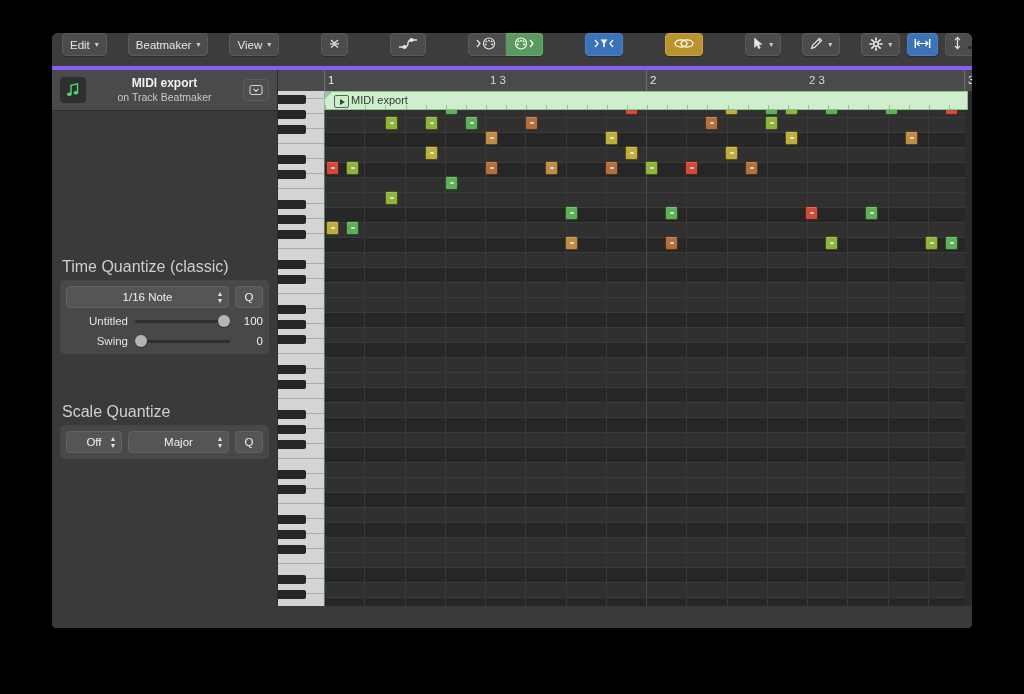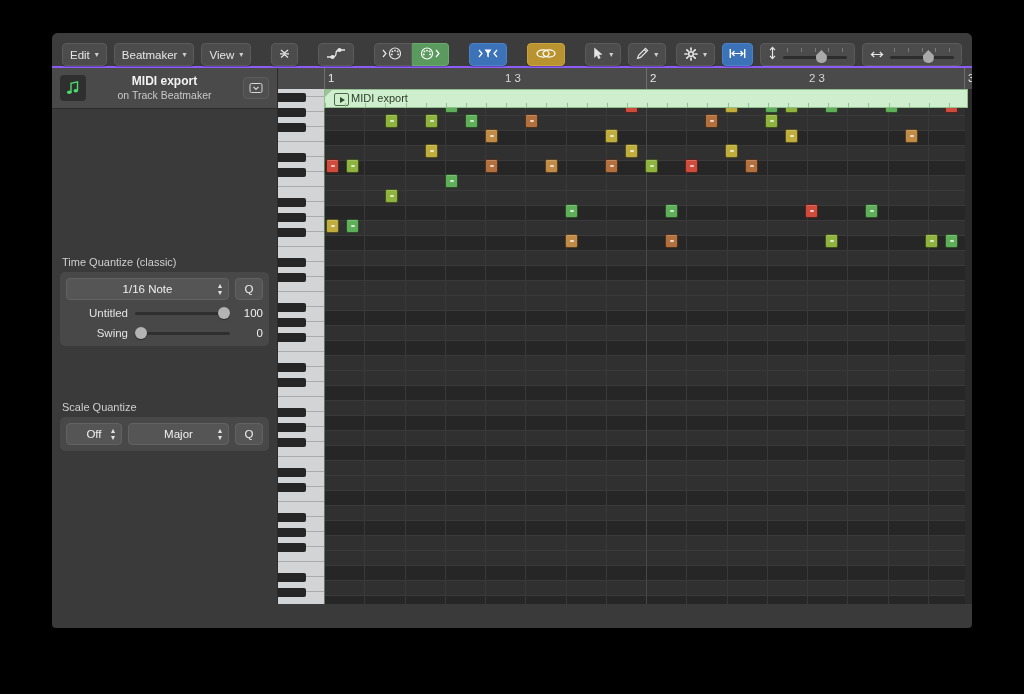--- a/index.html
+++ b/index.html
@@ -16,22 +16,22 @@
     text-align:center;font-size:12.5px;color:#4a4a4a;}
   .lights{position:absolute;left:9px;top:7px;display:flex;gap:8px;}
   .lights i{width:12px;height:12px;border-radius:50%;display:block;position:relative;}
   .l-close{background:#ff5f57;border:.5px solid #e0443e;}
   .l-min{background:#ffbd2e;border:.5px solid #dea123;}
   .l-max{background:#28c840;border:.5px solid #1aab29;}
   .l-close:after{content:"";position:absolute;left:5px;top:2.5px;width:2px;height:7px;
     background:#8d2a26;border-radius:1px;}
 
   
-  #toolbar{height:33px;background:#3c3c3c;border-bottom:2px solid #8b5cf6;
-    display:flex;align-items:flex-end;padding:0 10px;gap:7px;position:relative;}
+  #toolbar{height:33px;background:#3c3c3c;border-bottom:4px solid #8b5cf6;
+    display:flex;align-items:flex-start;padding:0 10px;gap:21px;position:relative;}
   .tbtn{height:21px;background:#4c4c4c;border:1px solid #5a5a5a;border-radius:4px;
     display:flex;align-items:center;gap:5px;padding:0 7px;color:#e6e6e6;font-size:11.5px;
     box-shadow:0 1px 0 rgba(0,0,0,.25);white-space:nowrap;}
   .tbtn.icon-only{padding:0 6px;}
   .chev{font-size:8px;color:#cfcfcf;line-height:1;}
   .sep{width:6px;}
   .grp{display:flex;}
   .grp .tbtn{border-radius:0;border-left-width:0;}
   .grp .tbtn:first-child{border-radius:4px 0 0 4px;border-left-width:1px;}
   .grp .tbtn:last-child{border-radius:0 4px 4px 0;}
@@ -58,21 +58,21 @@
   .regicon{width:26px;height:26px;border-radius:4px;background:#2f2f2f;
     display:flex;align-items:center;justify-content:center;}
   .regicon svg{display:block;}
   .regtext{flex:1;text-align:center;line-height:1.15;}
   .regtext .t1{font-size:12px;color:#f2f2f2;font-weight:bold;}
   .regtext .t2{font-size:10.5px;color:#c9c9c9;}
   .discbtn{width:24px;height:20px;background:#4f4f4f;border:1px solid #5d5d5d;border-radius:4px;
     display:flex;align-items:center;justify-content:center;}
 
   .panel{position:absolute;left:8px;right:8px;}
-  .plabel{font-size:11px;color:#cfcfcf;margin-bottom:4px;padding-left:2px;}
+  .plabel{font-size:16px;color:#cfcfcf;margin-bottom:4px;padding-left:2px;}
   .pbox{background:#484848;border-radius:5px;padding:6px;}
   .row{display:flex;align-items:center;gap:6px;}
   .popup{flex:1;height:20px;background:#555;border:1px solid #626262;border-radius:4px;
     display:flex;align-items:center;justify-content:center;position:relative;
     color:#f0f0f0;font-size:11.5px;}
   .popup .arrows{position:absolute;right:6px;font-size:8px;line-height:7px;color:#e2e2e2;text-align:center;}
   .qbtn{width:26px;height:20px;background:#555;border:1px solid #626262;border-radius:4px;
     color:#f0f0f0;font-size:11.5px;display:flex;align-items:center;justify-content:center;}
   .srow{display:flex;align-items:center;gap:7px;margin-top:6px;}
   .sname{width:62px;text-align:right;font-size:11.5px;color:#e2e2e2;}
@@ -460,21 +460,21 @@
             <div class="bkey" style="top: 423.5px;"></div>
             <div class="bkey" style="top: 438.5px;"></div>
             <div class="bkey" style="top: 453.5px;"></div>
             <div class="bkey" style="top: 483.5px;"></div>
             <div class="bkey" style="top: 498.5px;"></div>
           </div>
       </div>
 
       <div id="ruler">
           <div class="rbar" style="left: 0px;">1</div>
-          <div class="rbar sub" style="left: 178px;">1 3</div>
+          <div class="rbar sub" style="left: 163px;">1 3</div>
           <div class="rbar" style="left: 322px;">2</div>
           <div class="rbar sub" style="left: 482px;">2 3</div>
           <div class="rbar" style="left: 640px;">3</div>
         </div>
 
       <div id="regionlane">
         <div id="regionclip" style="width: 644px; left: 0px;">
           <div class="rtri"></div>
           <div class="rplay">
               <i></i>

